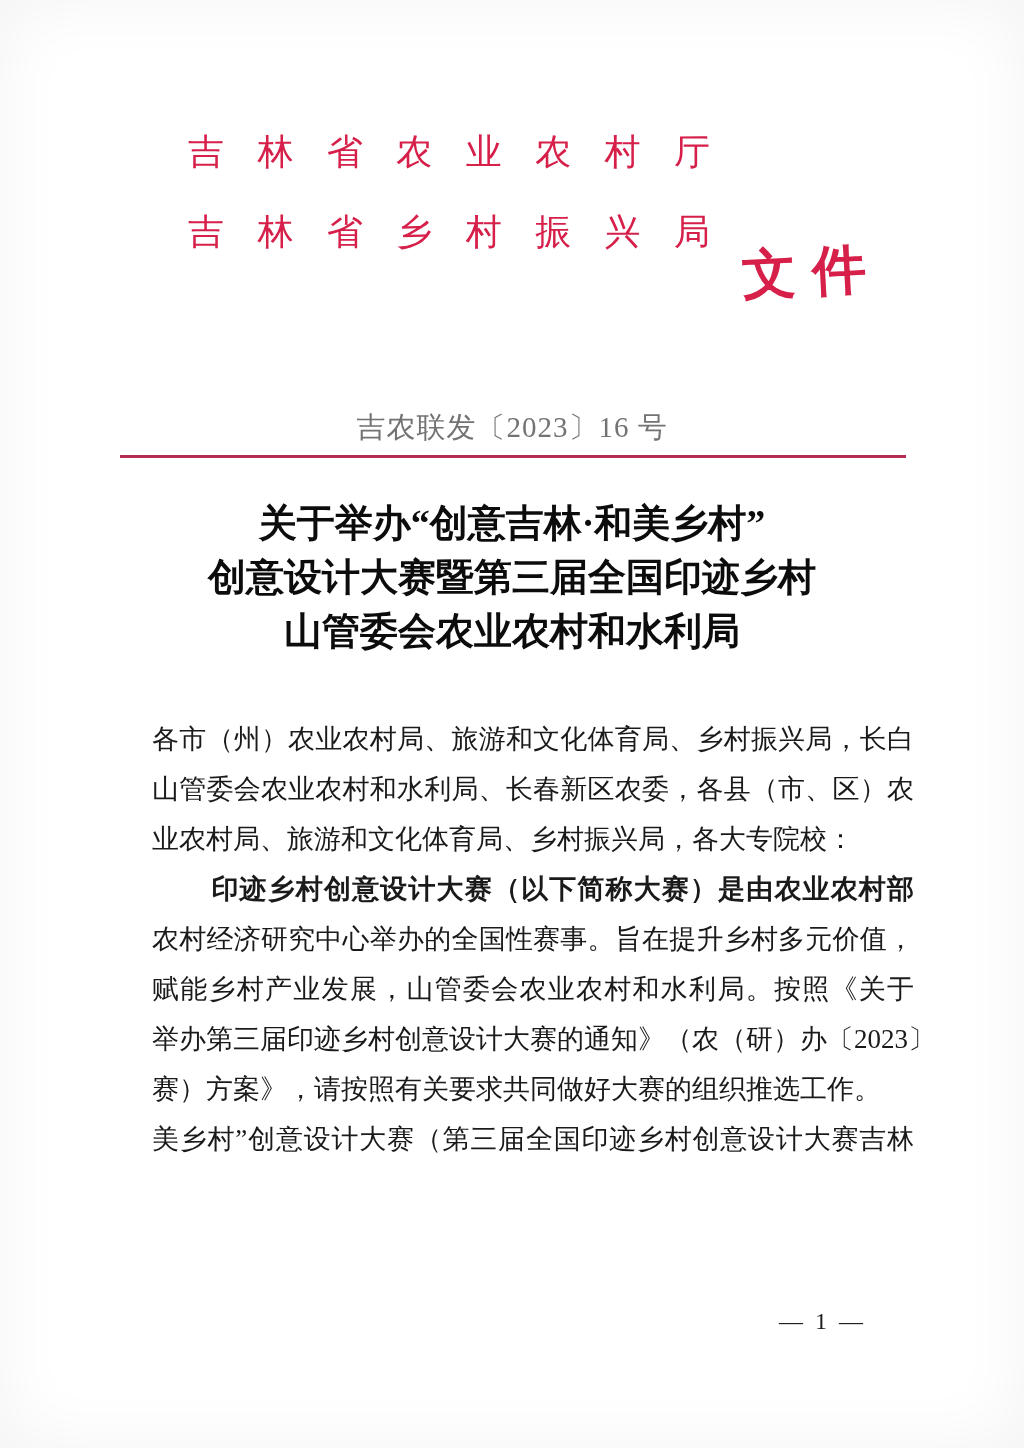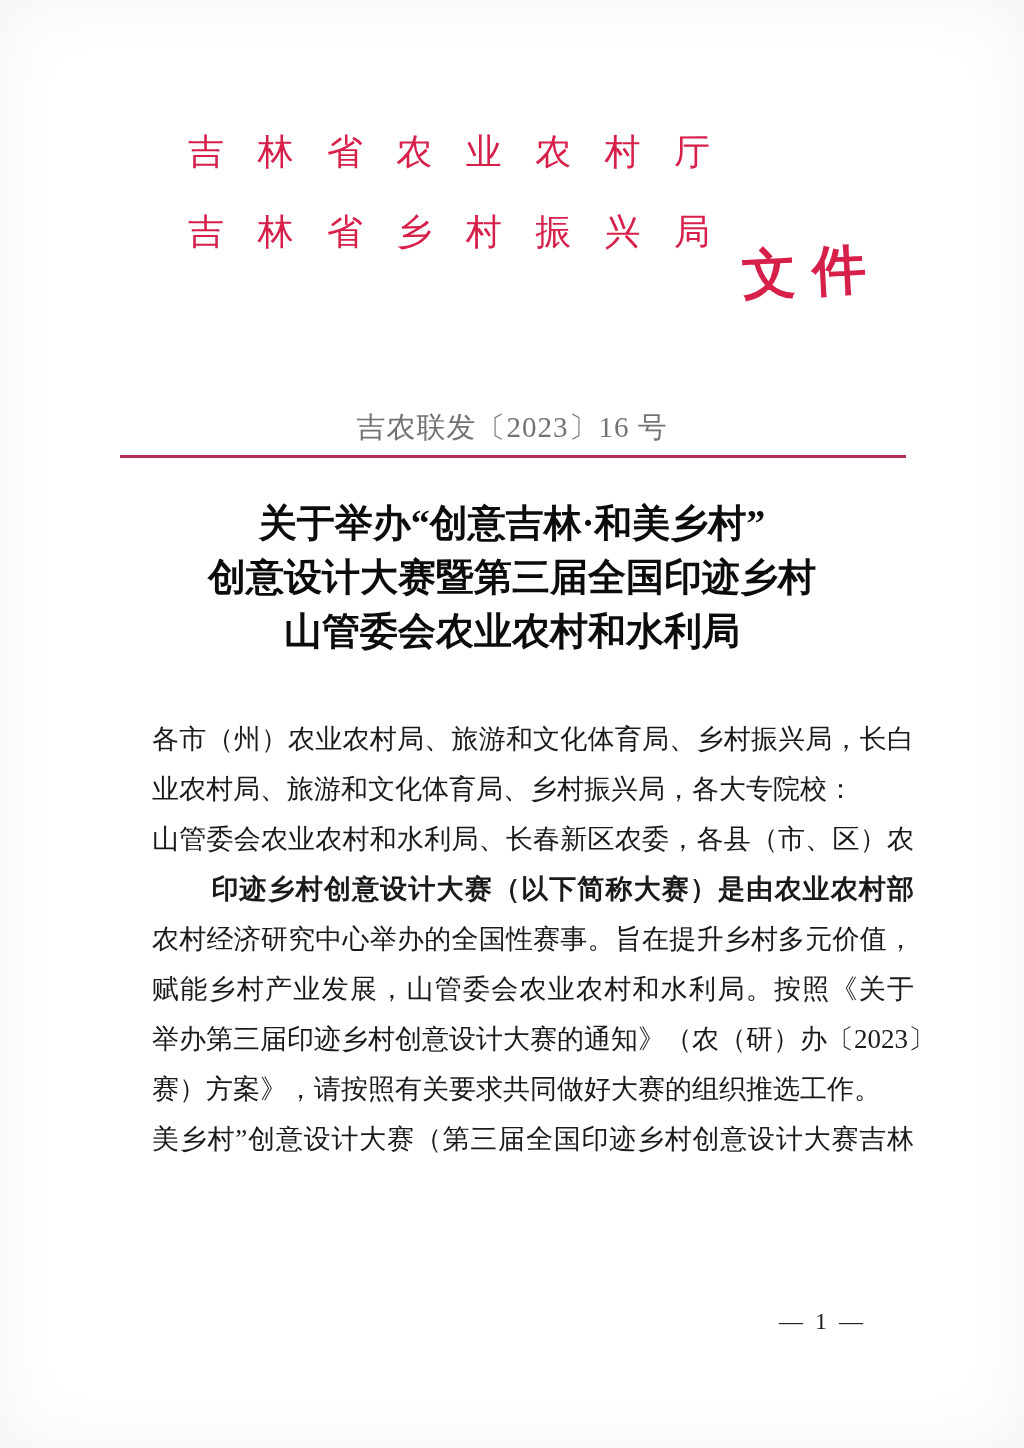--- a/index.html
+++ b/index.html
@@ -135,22 +135,22 @@
 
   <div class="title">
 
   <div class="title-line">关于举办“创意吉林·和美乡村”</div>
       <div class="title-line">创意设计大赛暨第三届全国印迹乡村</div>
       <div class="title-line">山管委会农业农村和水利局</div>
     </div>
 
   <div class="doc-body" id="doc-body">
       <div class="bline fill">各市（州）农业农村局、旅游和文化体育局、乡村振兴局，长白</div>
+      <div class="bline fill">山管委会农业农村和水利局、长春新区农委，各县（市、区）农</div>
       <div class="bline">业农村局、旅游和文化体育局、乡村振兴局，各大专院校：</div>
-      <div class="bline fill">山管委会农业农村和水利局、长春新区农委，各县（市、区）农</div>
       <div class="bline fill indent">印迹乡村创意设计大赛（以下简称大赛）是由农业农村部</div>
       <div class="bline fill">农村经济研究中心举办的全国性赛事。旨在提升乡村多元价值，</div>
       <div class="bline fill">赋能乡村产业发展，山管委会农业农村和水利局。按照《关于</div>
       <div class="bline fill">举办第三届印迹乡村创意设计大赛的通知》（农（研）办〔2023〕</div>
       <div class="bline">赛）方案》，请按照有关要求共同做好大赛的组织推选工作。</div>
       <div class="bline fill">美乡村”创意设计大赛（第三届全国印迹乡村创意设计大赛吉林</div>
     </div>
 
   <div class="footer">
     <span>— 1 —</span>

